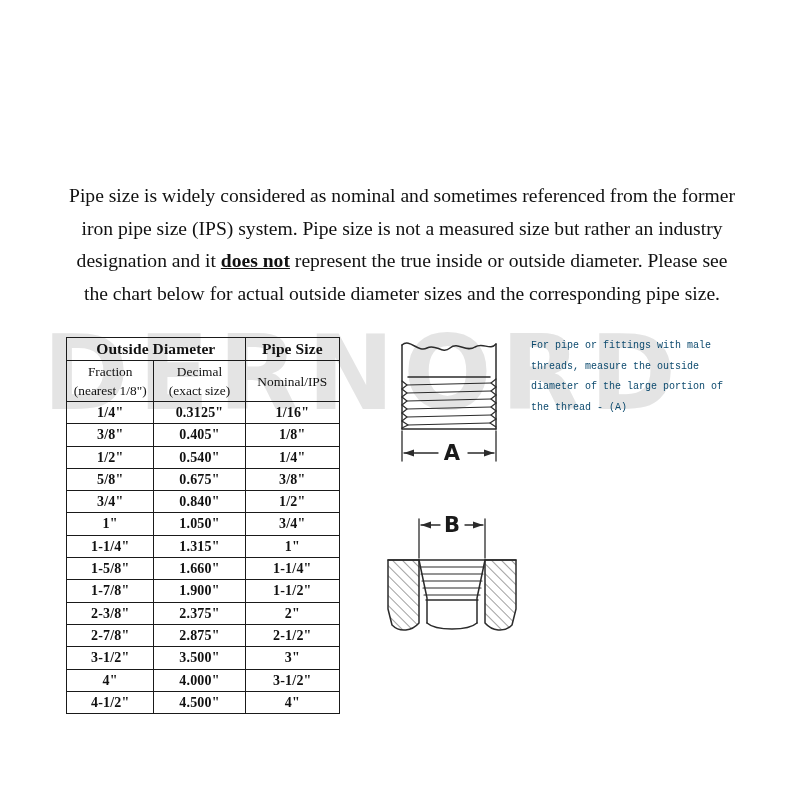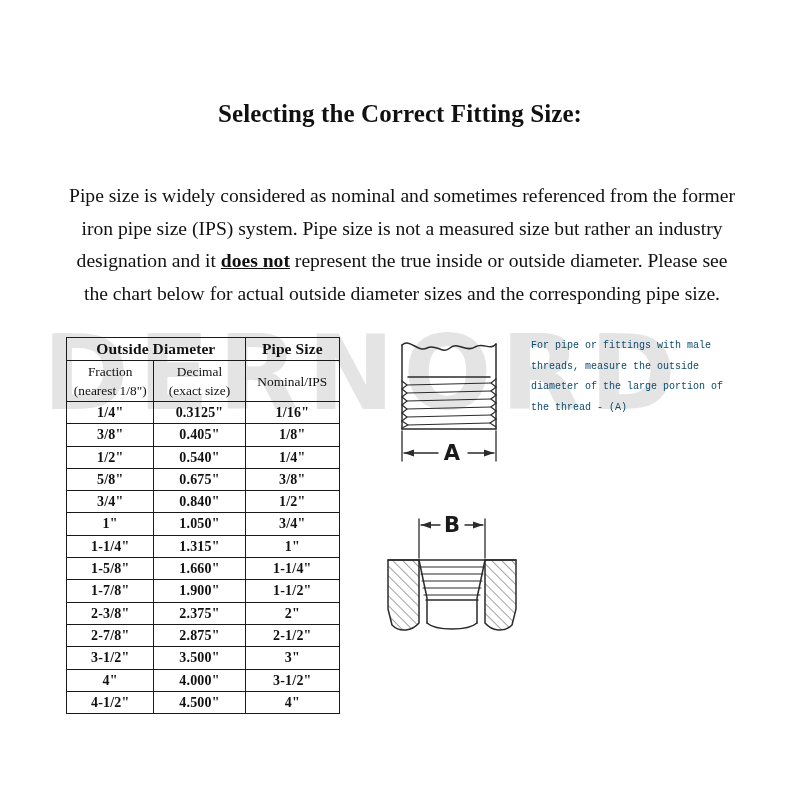--- a/index.html
+++ b/index.html
@@ -152,21 +152,20 @@
     width: 214px;
   }
 </style>
 </head>
 <body>
 
 <div class="page">
 
   <div class="watermark">DERNORD</div>
 
-  <div class="title">Selecting the Correct Fitting Size:</div>
 
   <div class="intro">
     <span>Pipe size is widely considered as nominal and sometimes referenced from the former iron pipe size (IPS) system. Pipe size is not a measured size but rather an industry designation and it </span><span class="strong-underline">does not</span><span> represent the true inside or outside diameter. Please see the chart below for actual outside diameter sizes and the corresponding pipe size.</span>
   </div>
 
   <table class="spec-table">
     <thead>
       <tr>
         <th class="group" colspan="2">Outside Diameter</th>
         <th class="group">Pipe Size</th>

